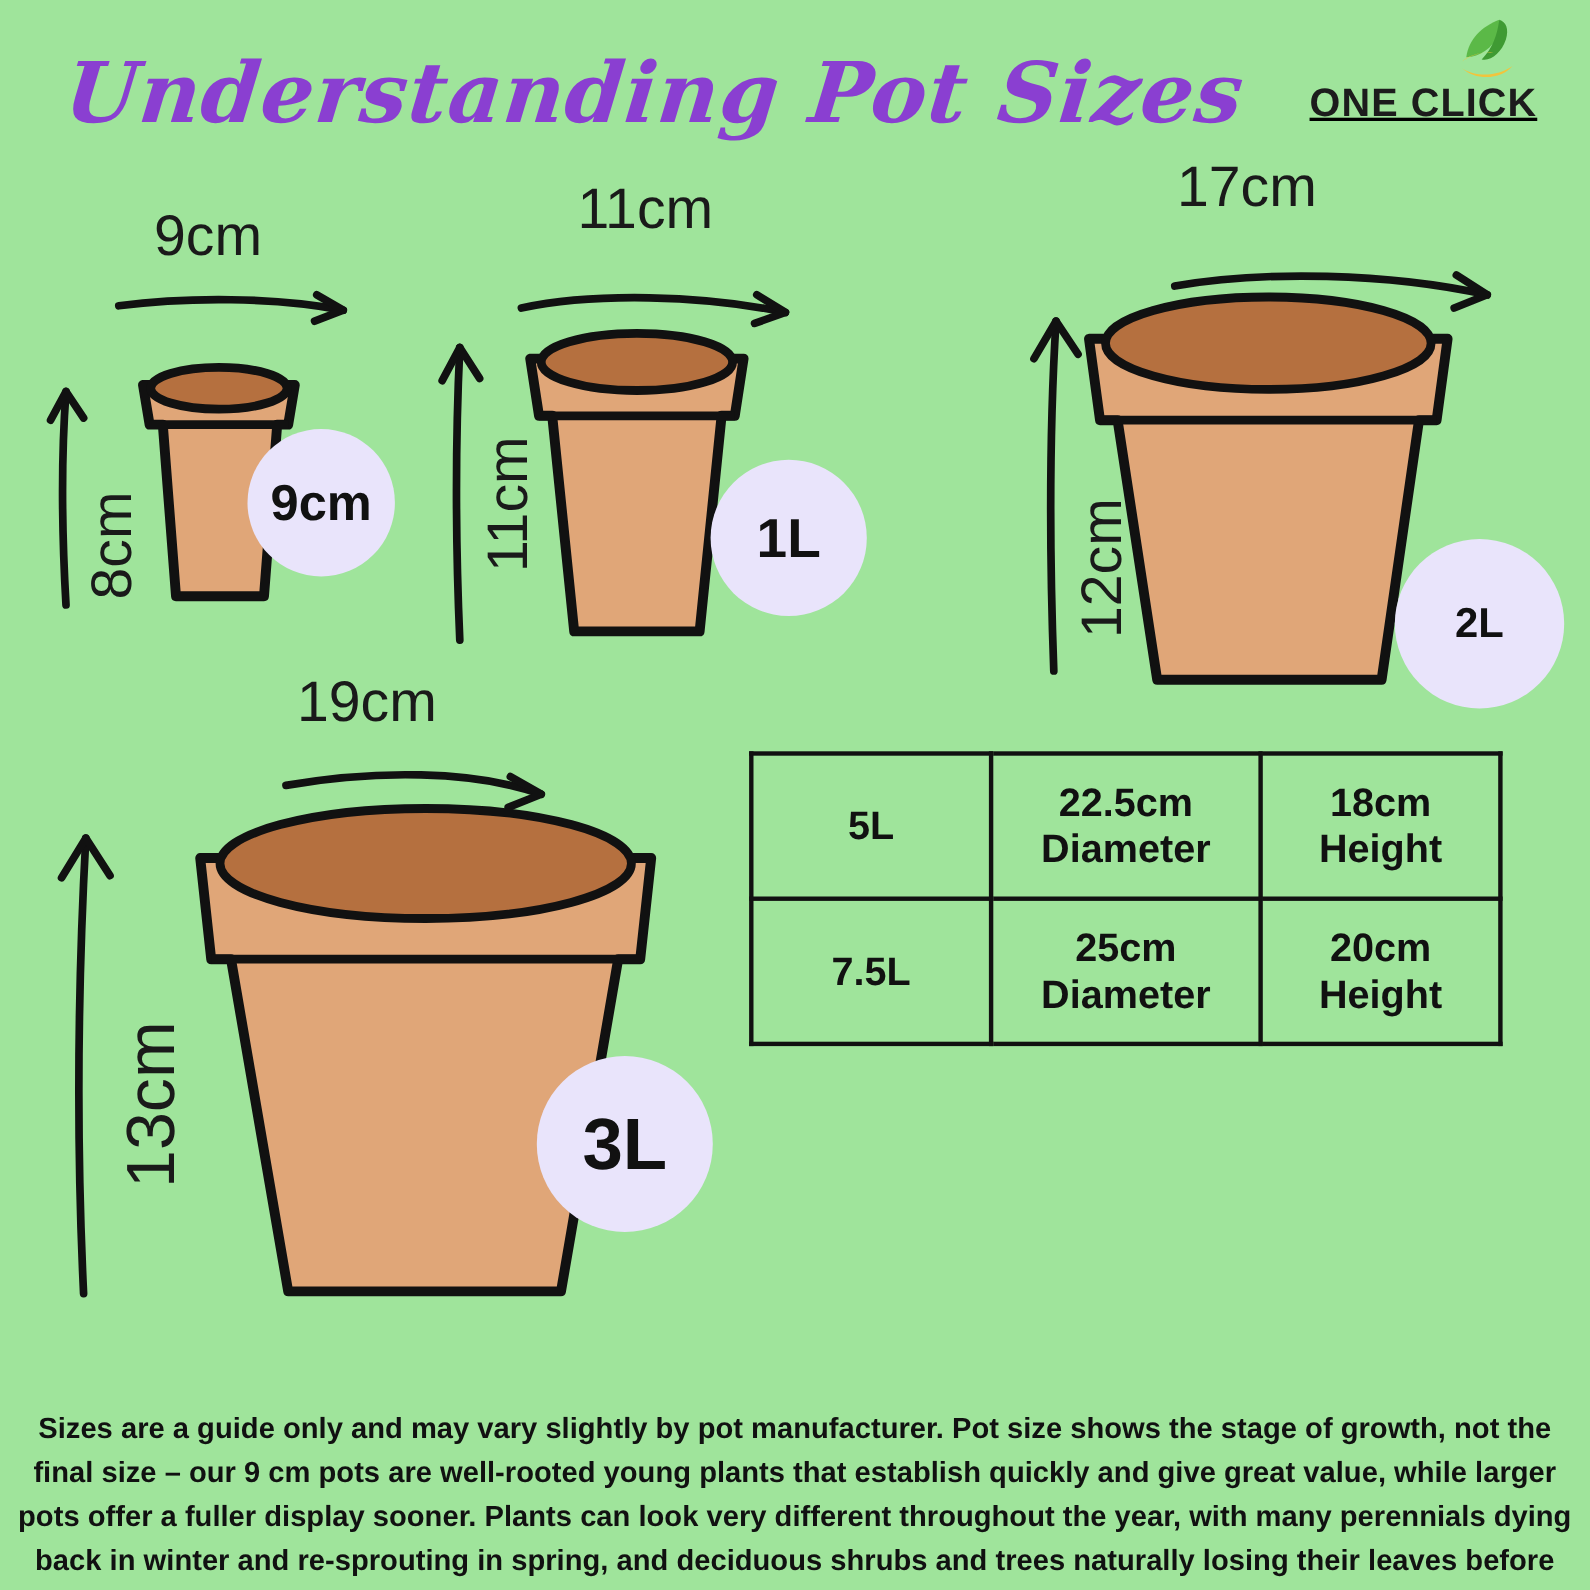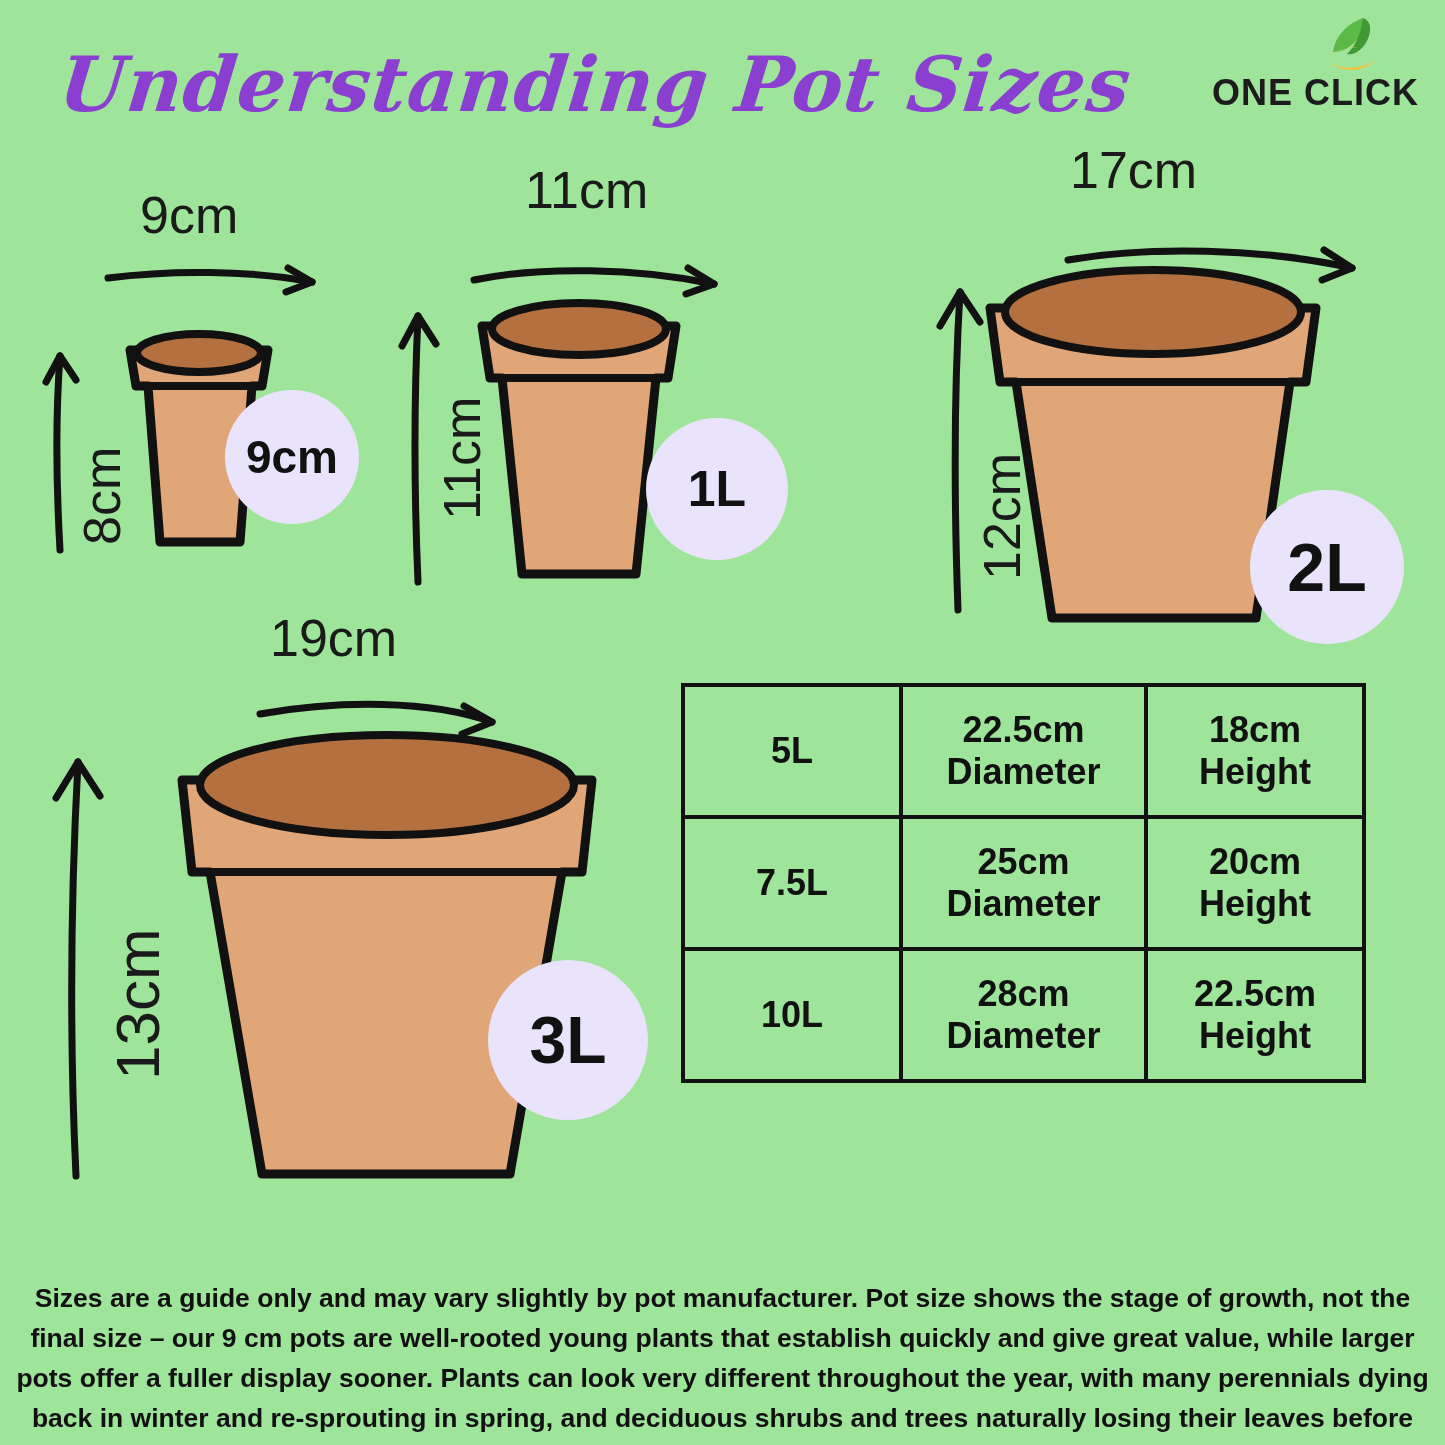--- a/index.html
+++ b/index.html
@@ -34,21 +34,22 @@
     transform: skewX(-6deg);
     white-space: nowrap;
   }
 
   
   .logo {
     position: absolute;
     right: 26px;
     top: 14px;
     width: 250px;
-    text-align: right;
+    text-align: center;
+    text-decoration: underline;
   }
   .logo-mark {
     height: 58px;
     position: relative;
     margin-bottom: 2px;
   }
   .logo-text {
     font-family: "Liberation Sans", sans-serif;
     font-weight: bold;
     font-size: 36px;
@@ -189,21 +190,21 @@
       <path d="M188 110 C268 96 382 98 472 118" stroke="#111" stroke-width="7" fill="none" stroke-linecap="round"></path>
       <path d="M472 118 L444 100 M472 118 L442 130" stroke="#111" stroke-width="7" fill="none" stroke-linecap="round"></path>
       <path d="M78 460 C74 350 74 240 80 142" stroke="#111" stroke-width="7" fill="none" stroke-linecap="round"></path>
       <path d="M80 142 L60 176 M80 142 L100 172" stroke="#111" stroke-width="7" fill="none" stroke-linecap="round"></path>
       <path d="M110 158 L436 158 L426 232 L410 232 L376 468 L172 468 L136 232 L120 232 Z" fill="#e0a678" stroke="#111" stroke-width="9" stroke-linejoin="round"></path>
       <path d="M120 232 L426 232" stroke="#111" stroke-width="8" fill="none"></path>
       <ellipse cx="273" cy="162" rx="148" ry="42" fill="#b5703f" stroke="#111" stroke-width="8"></ellipse>
     </svg>
     <div class="dim-label" style="left:190px; top:-10px;">17cm</div>
     <div class="dim-label vert" style="left:92px; top:430px;">12cm</div>
-    <div class="badge" style="left:370px; top:340px; width:154px; height:154px; font-size:68px;">2L</div>
+    <div class="badge" style="left:388px; top:340px; width:154px; height:154px; font-size:38px;">2L</div>
   </div>
 
   <div class="pot-group" style="left:10px; top:620px; width:640px; height:620px;text-align:center;">
     <svg class="pot" width="640" height="620" viewBox="0 0 640 620">
       <path d="M250 94 C330 80 420 80 482 102" stroke="#111" stroke-width="7" fill="none" stroke-linecap="round"></path>
       <path d="M482 102 L454 86 M482 102 L452 114" stroke="#111" stroke-width="7" fill="none" stroke-linecap="round"></path>
       <path d="M66 556 C60 430 60 290 68 142" stroke="#111" stroke-width="7" fill="none" stroke-linecap="round"></path>
       <path d="M68 142 L46 178 M68 142 L90 176" stroke="#111" stroke-width="7" fill="none" stroke-linecap="round"></path>
       <path d="M172 160 L582 160 L572 252 L552 252 L500 554 L252 554 L200 252 L182 252 Z" fill="#e0a678" stroke="#111" stroke-width="9" stroke-linejoin="round"></path>
       <path d="M182 252 L572 252" stroke="#111" stroke-width="8" fill="none"></path>
@@ -219,23 +220,18 @@
       <tr>
         <td class="col-label">5L</td>
         <td class="col-dia"><span class="ml">22.5cm<br>Diameter</span></td>
         <td class="col-hgt"><span class="ml">18cm<br>Height</span></td>
       </tr>
       <tr>
         <td class="col-label">7.5L</td>
         <td class="col-dia"><span class="ml">25cm<br>Diameter</span></td>
         <td class="col-hgt"><span class="ml">20cm<br>Height</span></td>
       </tr>
-      <tr>
-        <td class="col-label">10L</td>
-        <td class="col-dia"><span class="ml">28cm<br>Diameter</span></td>
-        <td class="col-hgt"><span class="ml">22.5cm<br>Height</span></td>
-      </tr>
     </tbody>
   </table>
 
   <div class="footer">Sizes are a guide only and may vary slightly by pot manufacturer. Pot size shows the stage of growth, not the final size – our 9 cm pots are well-rooted young plants that establish quickly and give great value, while larger pots offer a fuller display sooner. Plants can look very different throughout the year, with many perennials dying back in winter and re-sprouting in spring, and deciduous shrubs and trees naturally losing their leaves before regrowing them.</div>
 
 </div>
 
 </body></html>

